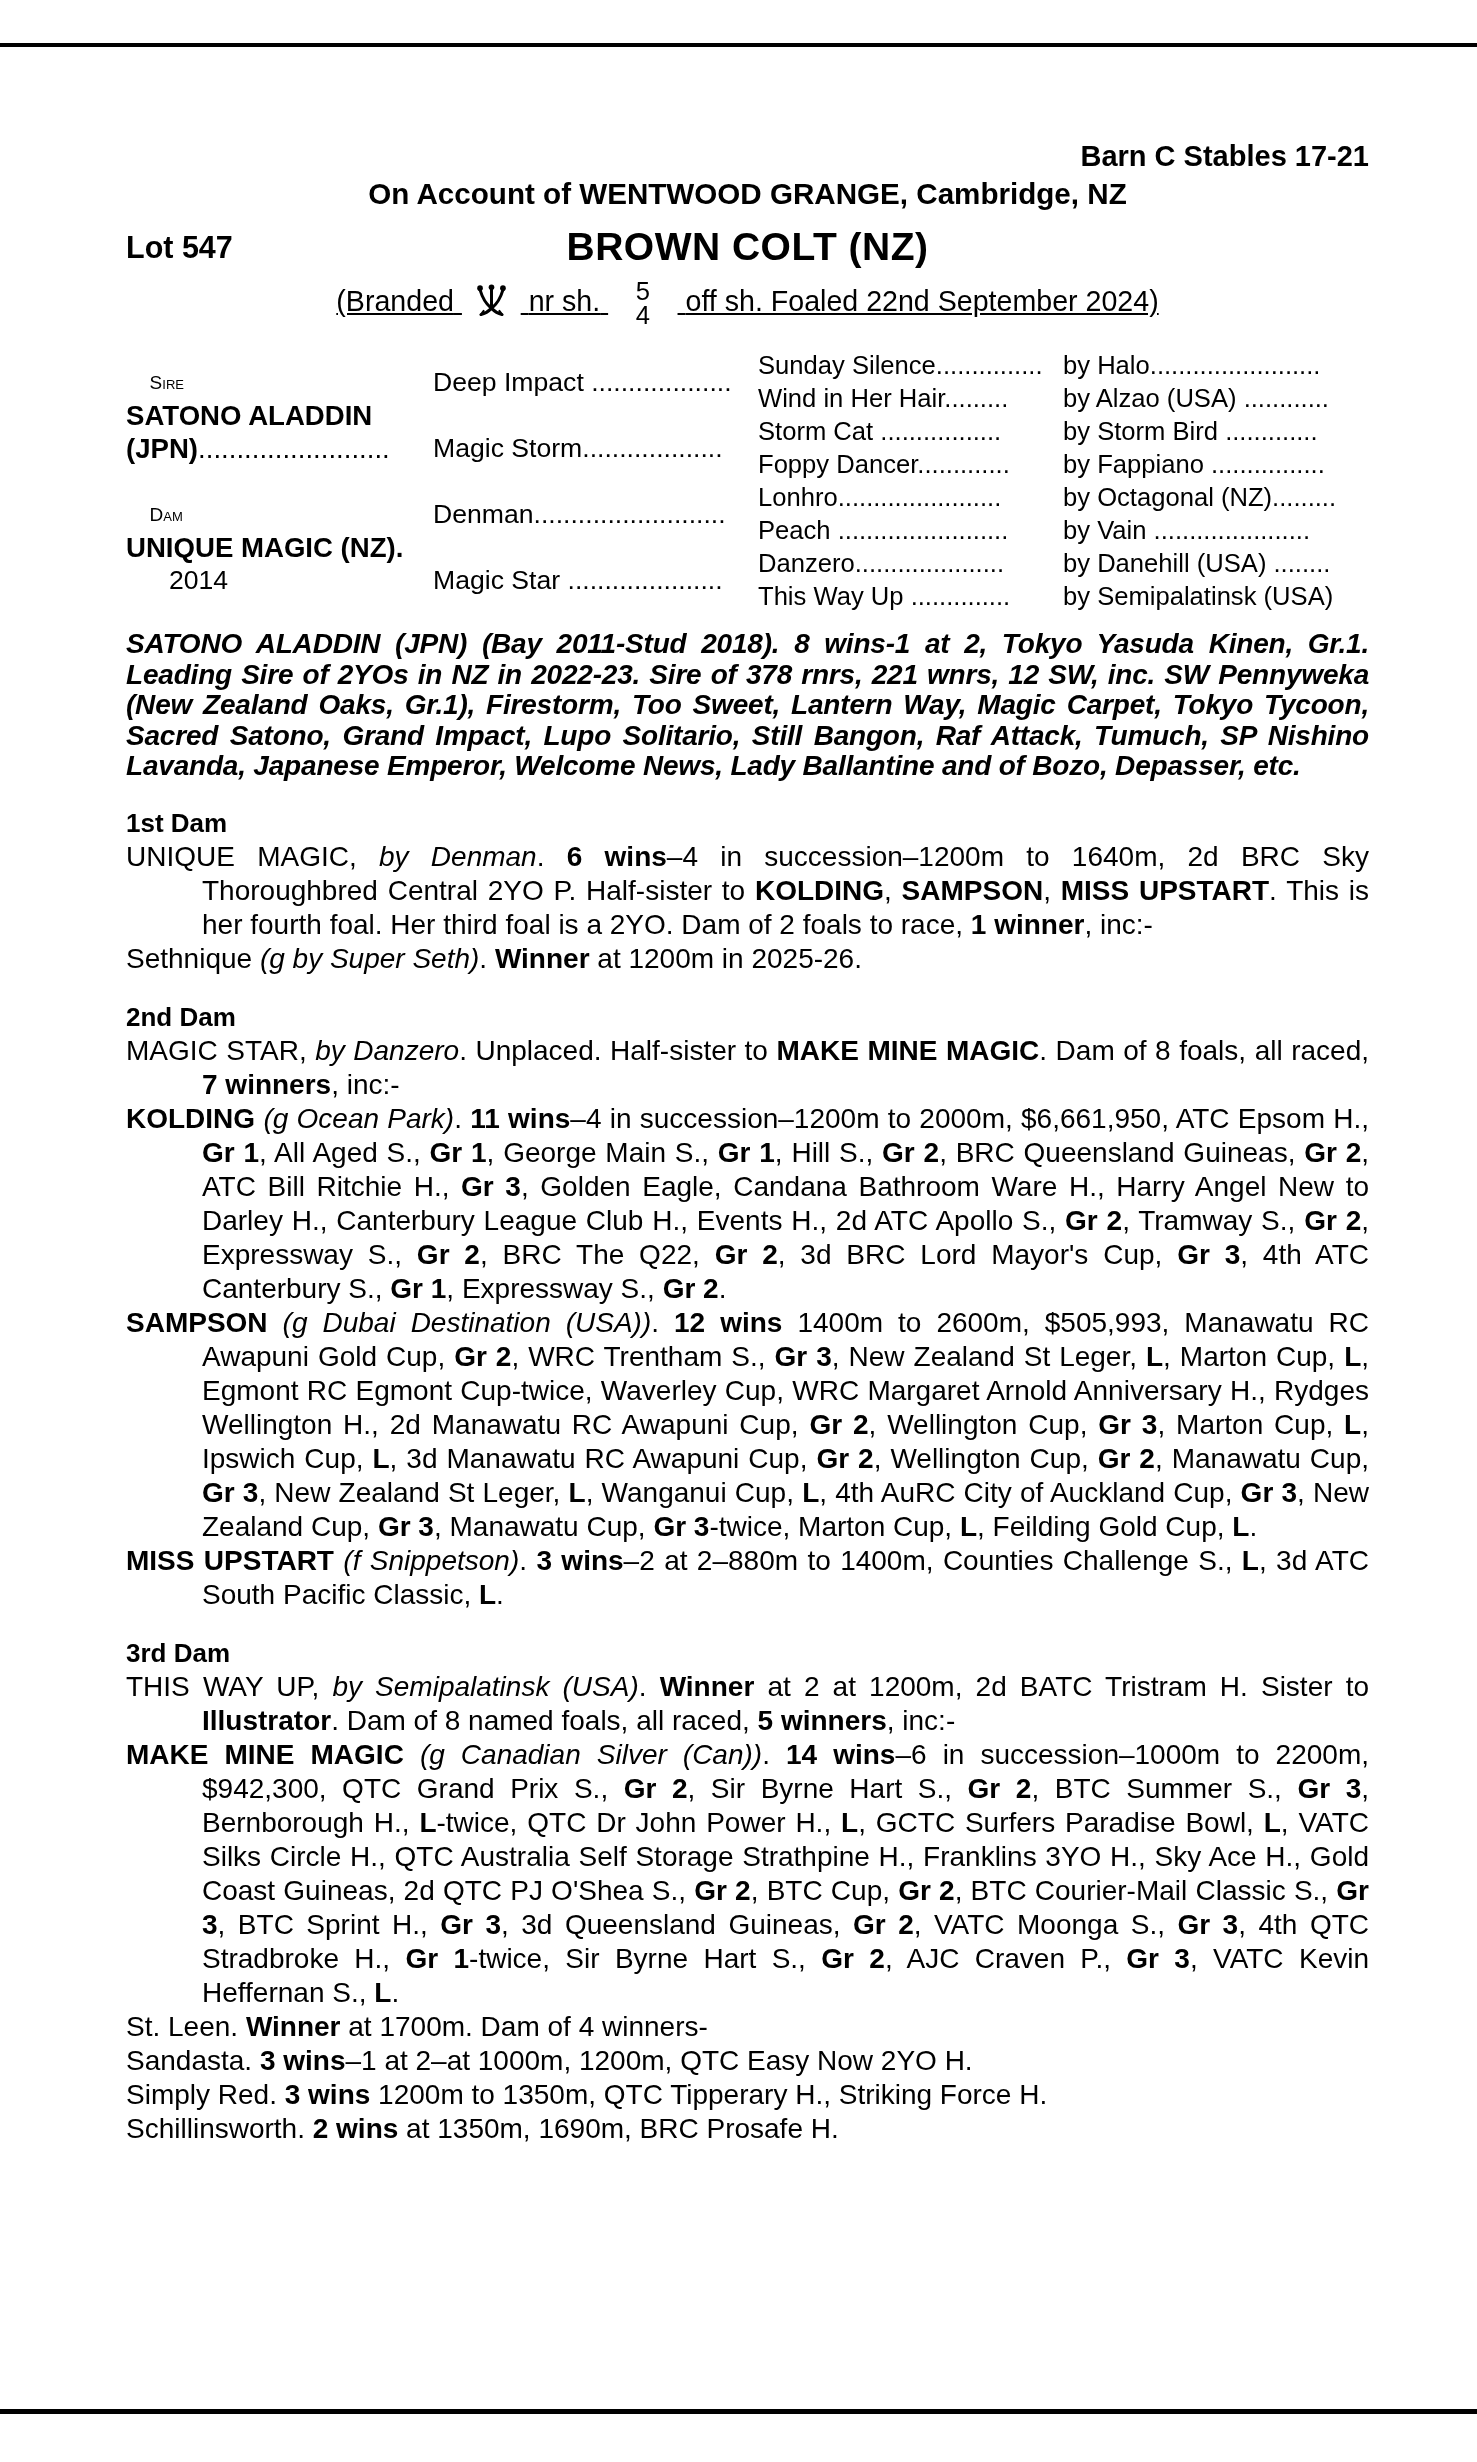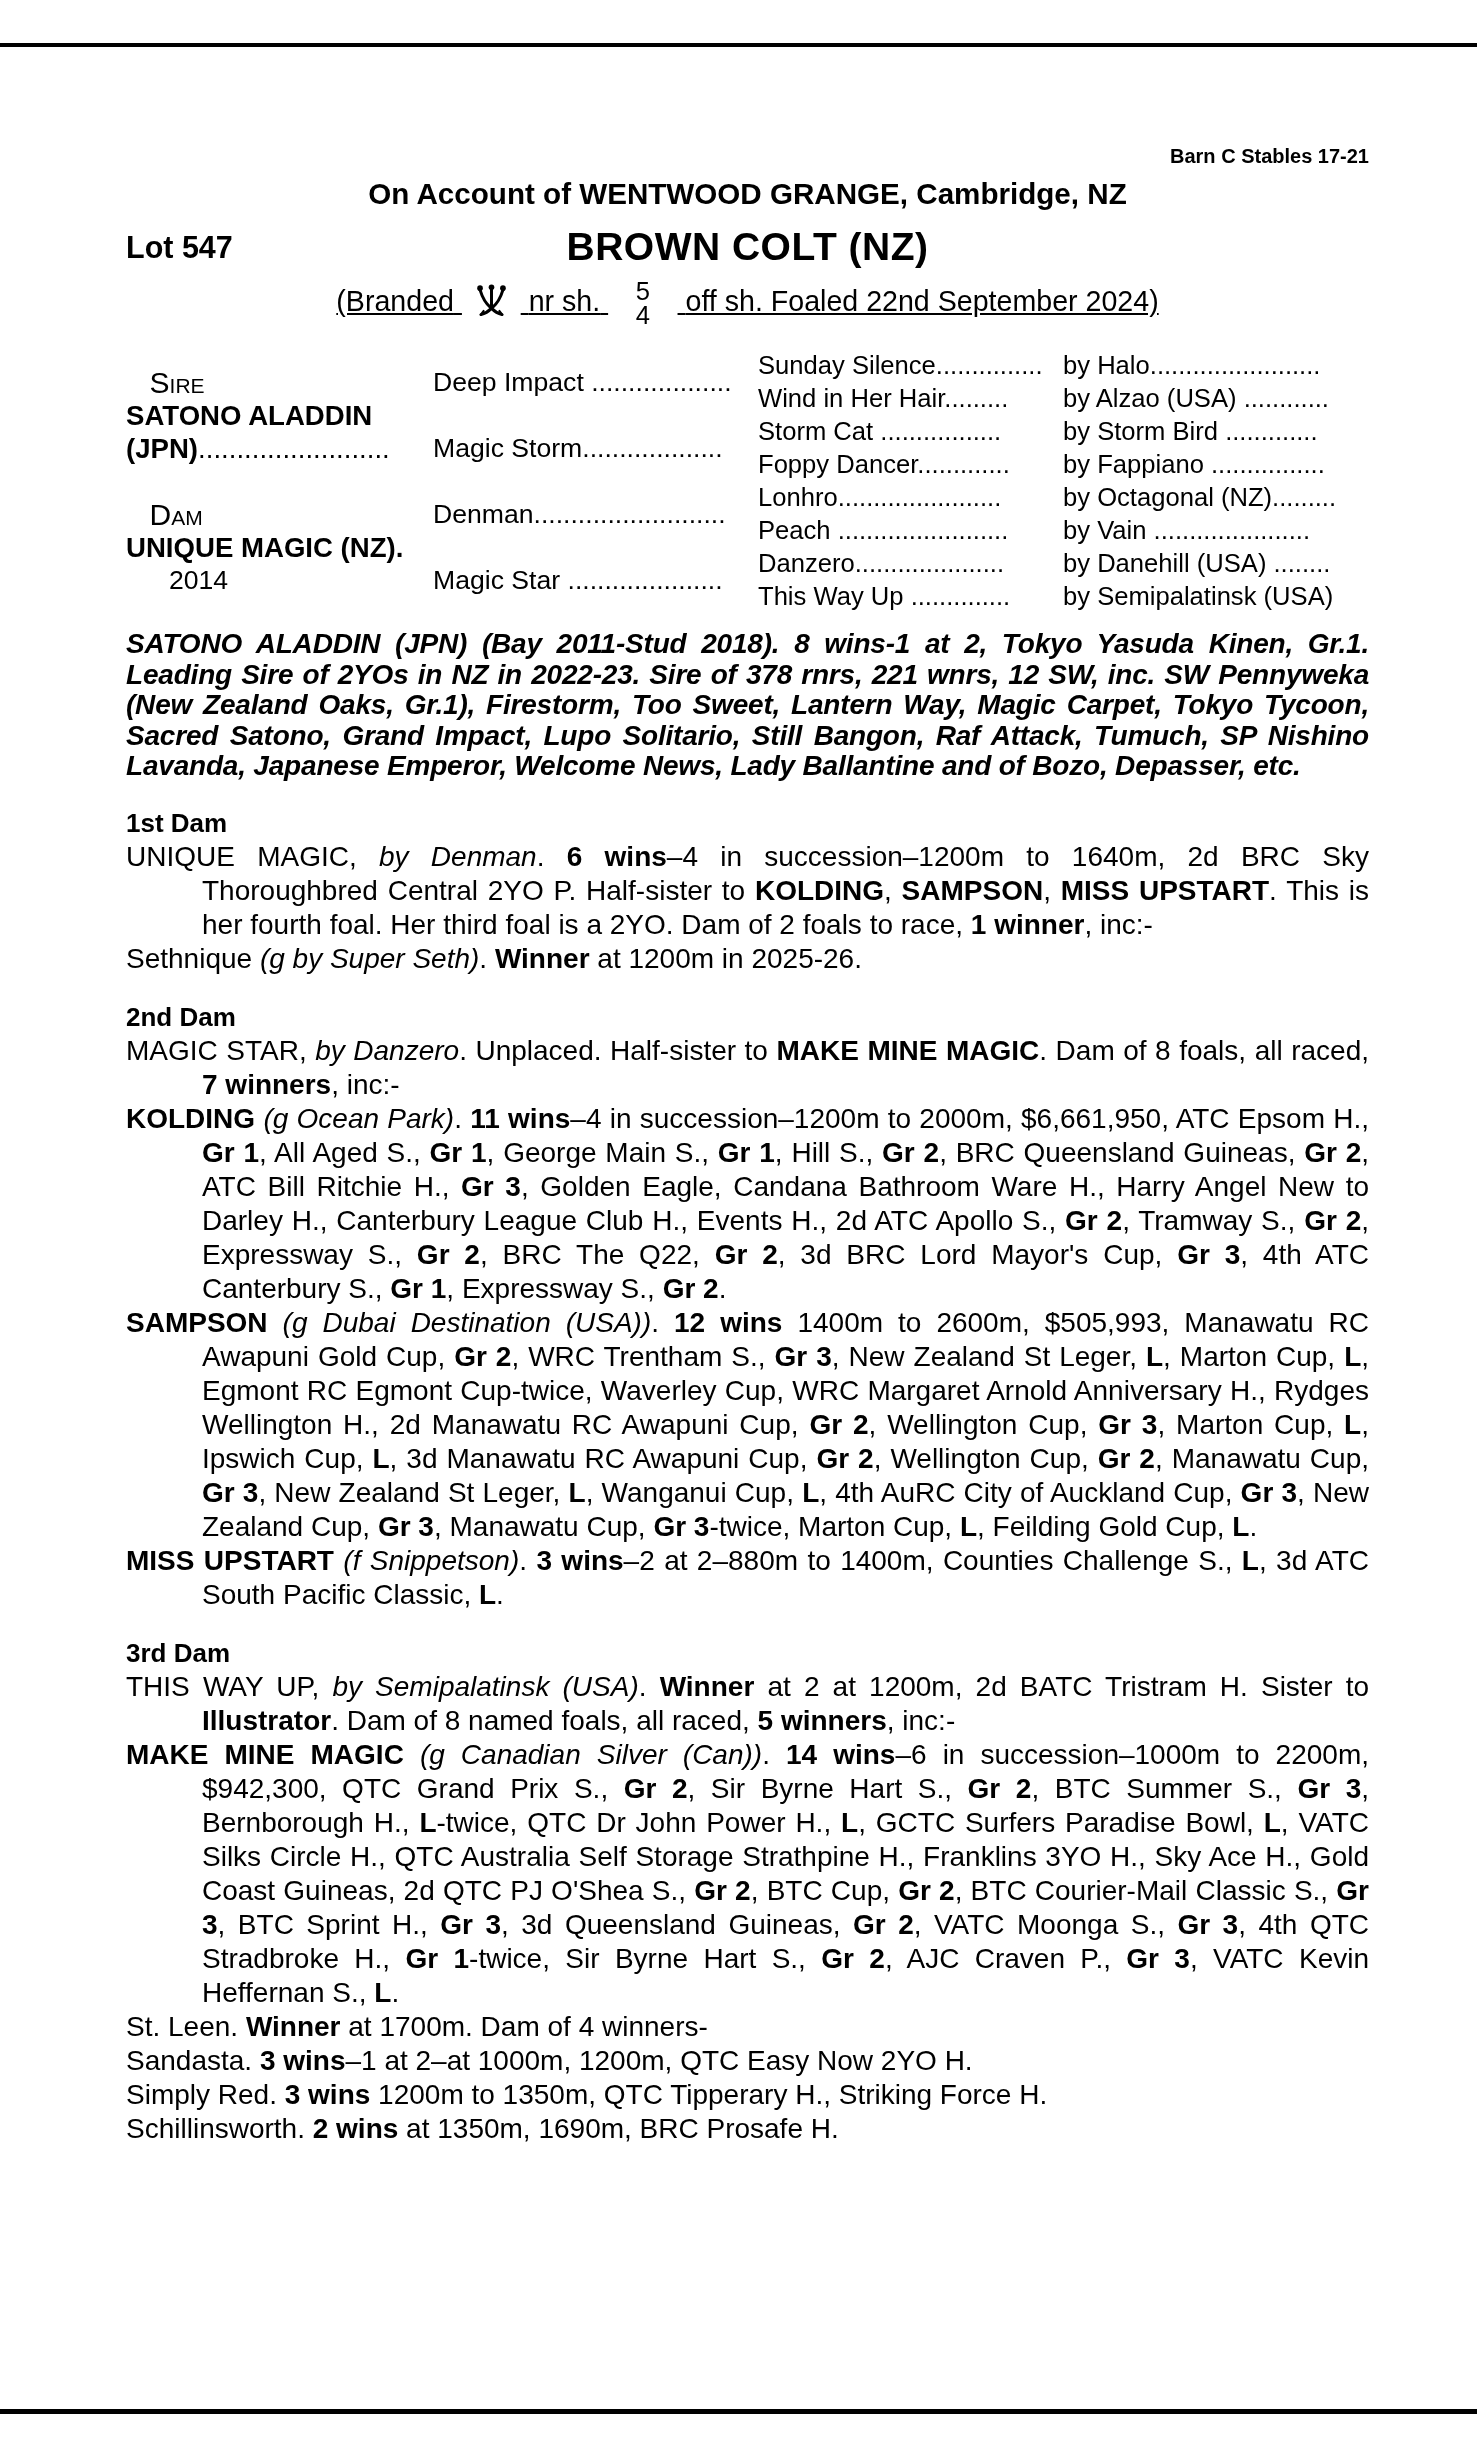--- a/index.html
+++ b/index.html
@@ -13,21 +13,21 @@
   }
   .rule { position:absolute; left:0; right:0; background:#000; }
   .rule.top { top:43px; height:3.9px; }
   .rule.bottom { top:2409px; height:4.9px; }
 
   .content { position:absolute; top:47px; left:126px; width:1243px; }
 
   .barn {
     margin-top:93px;
     text-align:right;
-    font-weight:bold; font-size:20px; line-height:33px;
+    font-weight:bold; font-size:29px; line-height:33px;
   }
   .account {
     margin-top:3.9px;
     text-align:center;
     font-weight:bold; font-size:29.6px; line-height:33px;
   }
   .lot-row { position:relative; margin-top:11.8px; height:51px; }
   .lot {
     position:absolute; left:0; top:7.9px;
     font-weight:bold; font-size:30.5px;
@@ -62,21 +62,21 @@
   }
   .ped-cell { display:flex; flex-direction:column; justify-content:center; overflow:hidden; white-space:nowrap; }
   .ped-row  { display:flex; align-items:center; overflow:hidden; white-space:nowrap; font-size:25.6px; }
   .c1a { grid-area:1/1/5/2; }
   .c1b { grid-area:5/1/9/2; }
   .c2-1 { grid-area:1/2/3/3; } .c2-2 { grid-area:3/2/5/3; }
   .c2-3 { grid-area:5/2/7/3; } .c2-4 { grid-area:7/2/9/3; }
   .g3 { grid-column:3/4; } .g4 { grid-column:4/5; }
   .r1{grid-row:1} .r2{grid-row:2} .r3{grid-row:3} .r4{grid-row:4}
   .r5{grid-row:5} .r6{grid-row:6} .r7{grid-row:7} .r8{grid-row:8}
-  .ped-label { font-variant-caps:small-caps; padding-left:23.6px; font-size:30px; line-height:33px; }
+  .ped-label { font-variant-caps:small-caps; padding-left:23.6px; font-size:19px; line-height:33px; }
   .ped-name  { font-weight:bold; font-size:27.6px; line-height:33px; }
   .ped-year  { padding-left:43px; line-height:33px; }
   .ped-dots  { font-weight:normal; }
   .ped-c2line { line-height:33px; }
 
   
   .sire-summary {
     margin-top:15.8px;
     font-weight:bold; font-style:italic;
     font-size:28px; line-height:30.5px;

